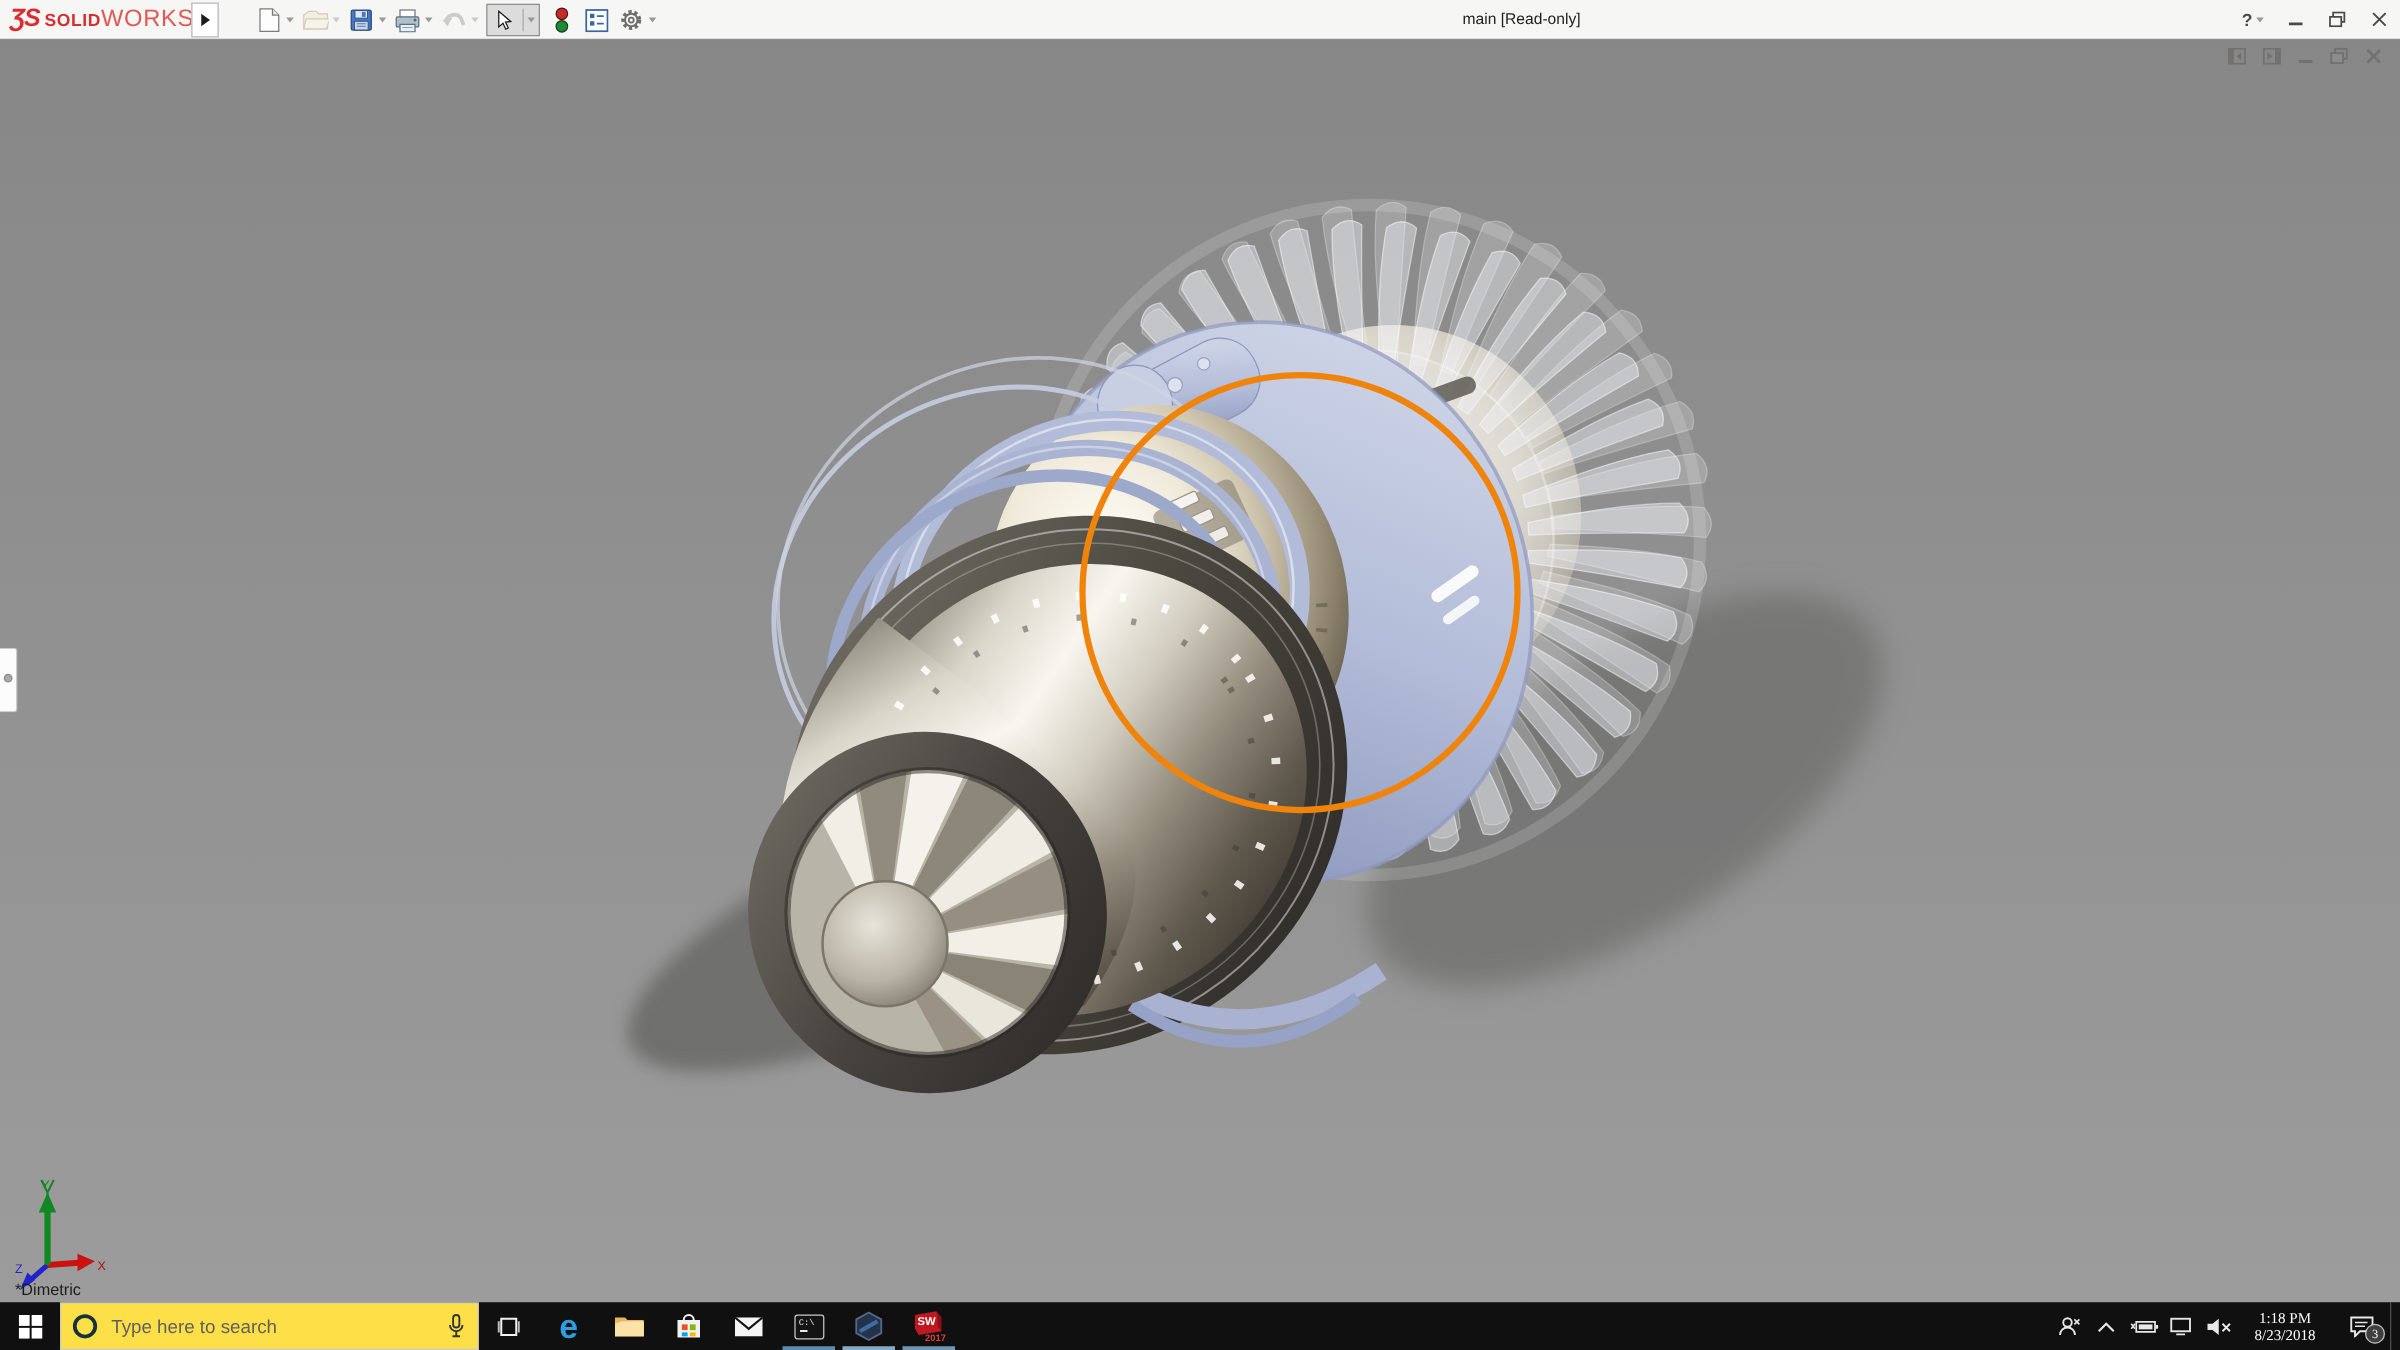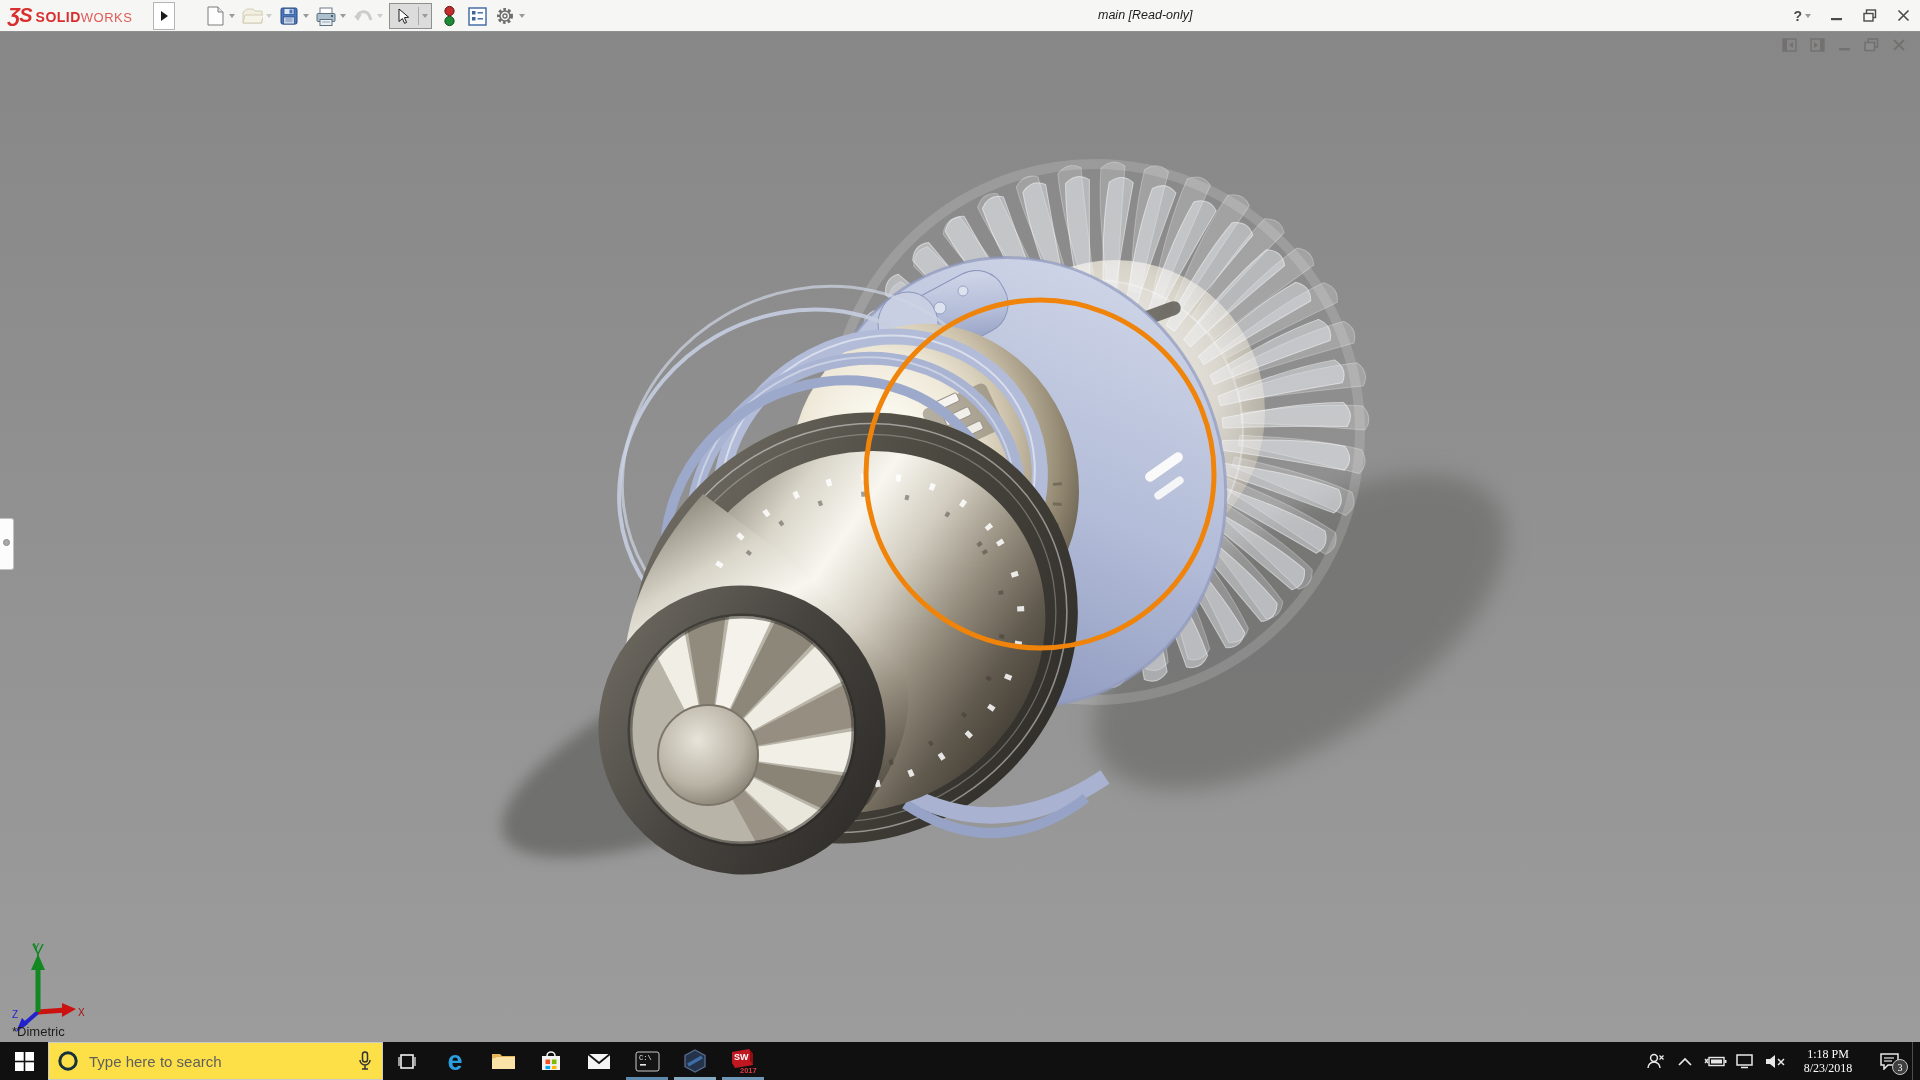--- a/index.html
+++ b/index.html
@@ -6,33 +6,33 @@
   #screen{position:relative;width:1920px;height:1080px;overflow:hidden;
           font-family:"Liberation Sans",sans-serif;-webkit-font-smoothing:antialiased;}
   .abs{position:absolute;}
 
   
   #titlebar{position:absolute;top:0;left:0;width:1920px;height:31px;background:#f6f6f5;
             border-bottom:1px solid #8f8f8f;}
   #brand{position:absolute;left:8px;top:4px;display:flex;align-items:baseline;color:#d92e2e;cursor:default;}
   #brand .glyph{font-size:20px;font-weight:bold;font-style:italic;margin-right:4px;letter-spacing:-1px;}
   #brand .bold{font-size:14px;font-weight:bold;letter-spacing:.5px;}
-  #brand .light{font-size:13px;font-weight:normal;letter-spacing:.5px;color:#e05a55;}
+  #brand .light{font-size:19px;font-weight:normal;letter-spacing:.5px;color:#e05a55;}
   #flyout-btn{position:absolute;left:153px;top:2px;width:20px;height:26px;background:#fff;
               border:1px solid #b5b5b5;display:flex;align-items:center;justify-content:center;}
   #flyout-btn svg{display:block;}
   #qat{position:absolute;left:204px;top:3px;height:26px;display:flex;align-items:center;gap:6px;}
   .icon-group{display:flex;align-items:center;gap:3px;height:26px;}
   .tb-icon{width:22px;height:22px;display:flex;align-items:center;justify-content:center;}
   .caret{width:0;height:0;border-left:3.5px solid transparent;border-right:3.5px solid transparent;
          border-top:4px solid #9a9a9a;}
   .disabled{opacity:.45;}
   #select-box{display:flex;align-items:center;background:#dcdcdc;border:1px solid #8f8f8f;
               height:24px;padding:0 3px;gap:3px;}
-  #doc-title{position:absolute;left:1098px;top:8px;font-size:12.5px;color:#1d1d1d;white-space:nowrap;font-style:italic;}
+  #doc-title{position:absolute;left:1170px;top:8px;font-size:12.5px;color:#1d1d1d;white-space:nowrap;}
   #win-controls{position:absolute;right:10px;top:0;height:31px;display:flex;align-items:center;gap:20px;color:#4a4a4a;}
   #win-controls .wc{display:flex;align-items:center;gap:3px;cursor:default;}
   #help-label{font-size:14px;font-weight:bold;color:#4a4a4a;}
 
   
   #viewport{position:absolute;top:32px;left:0;width:1920px;height:1010px;
             background:linear-gradient(#878787,#9c9c9c);overflow:hidden;}
   #vp-controls{position:absolute;top:6px;right:14px;display:flex;gap:13px;opacity:.85;}
   #left-tab{position:absolute;left:0;top:486px;width:13px;height:50px;background:#fcfcfc;
             border:1px solid #c2c2c2;border-left:none;border-radius:0 3px 3px 0;}

